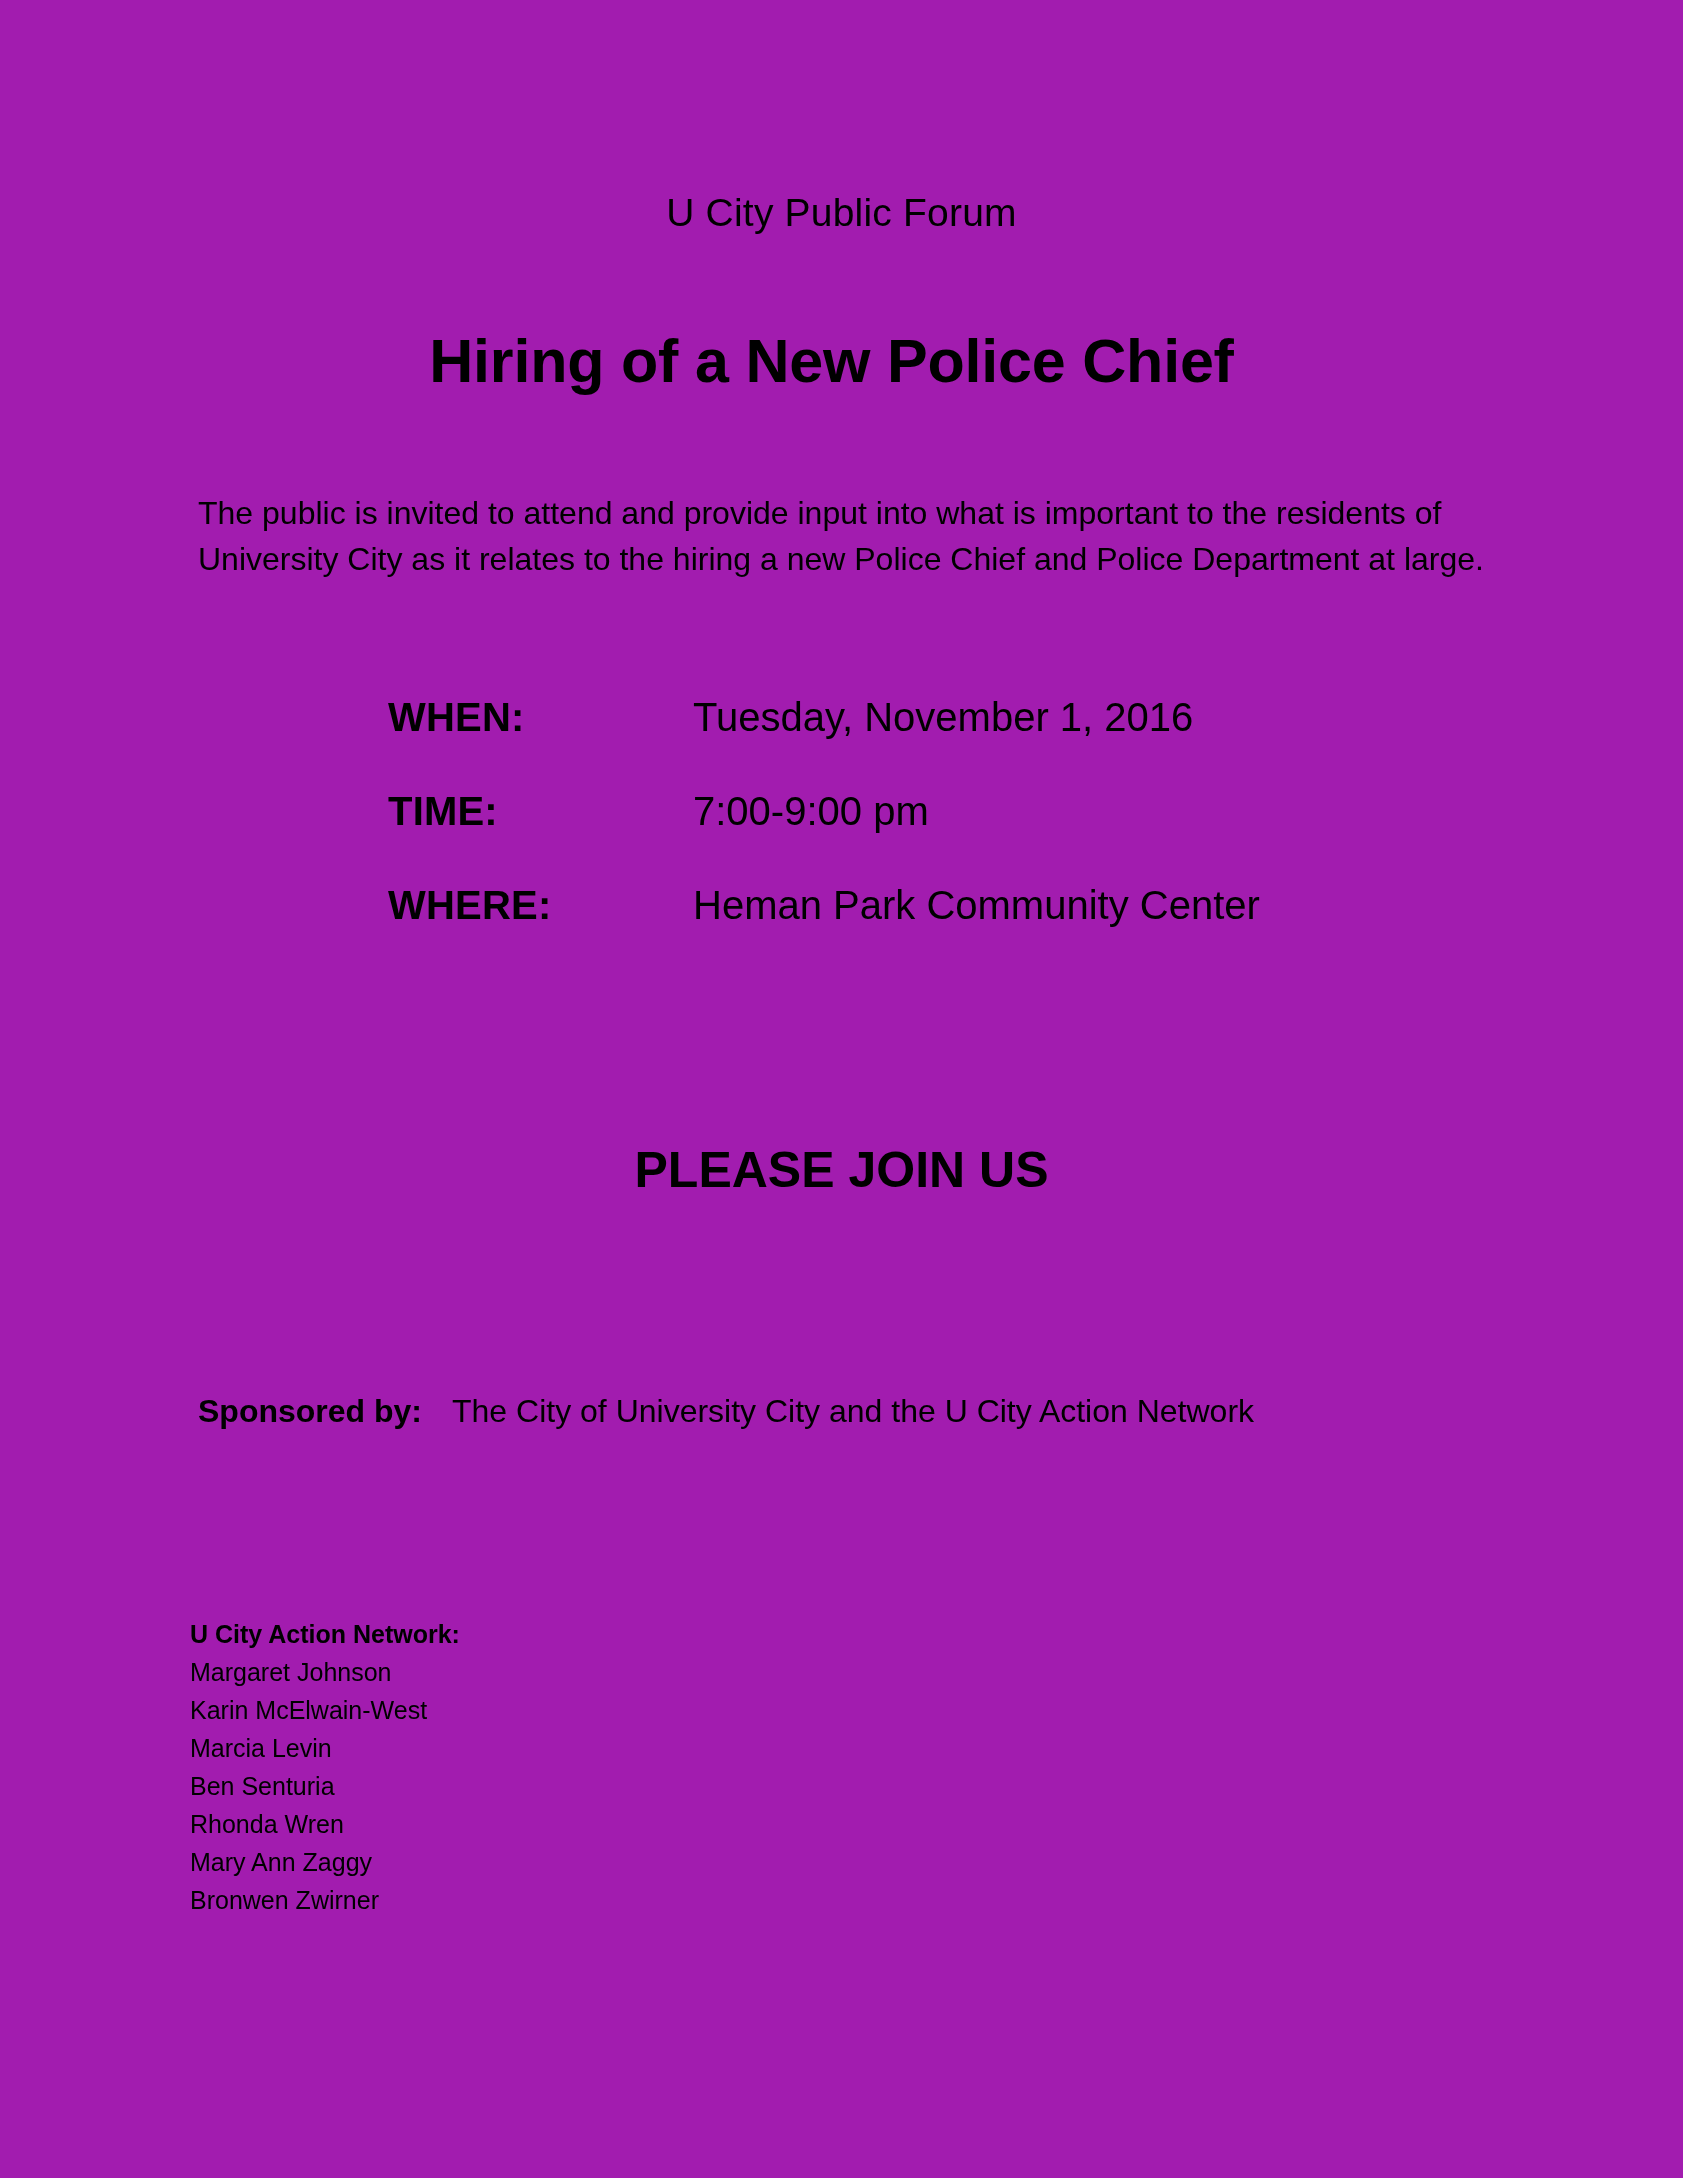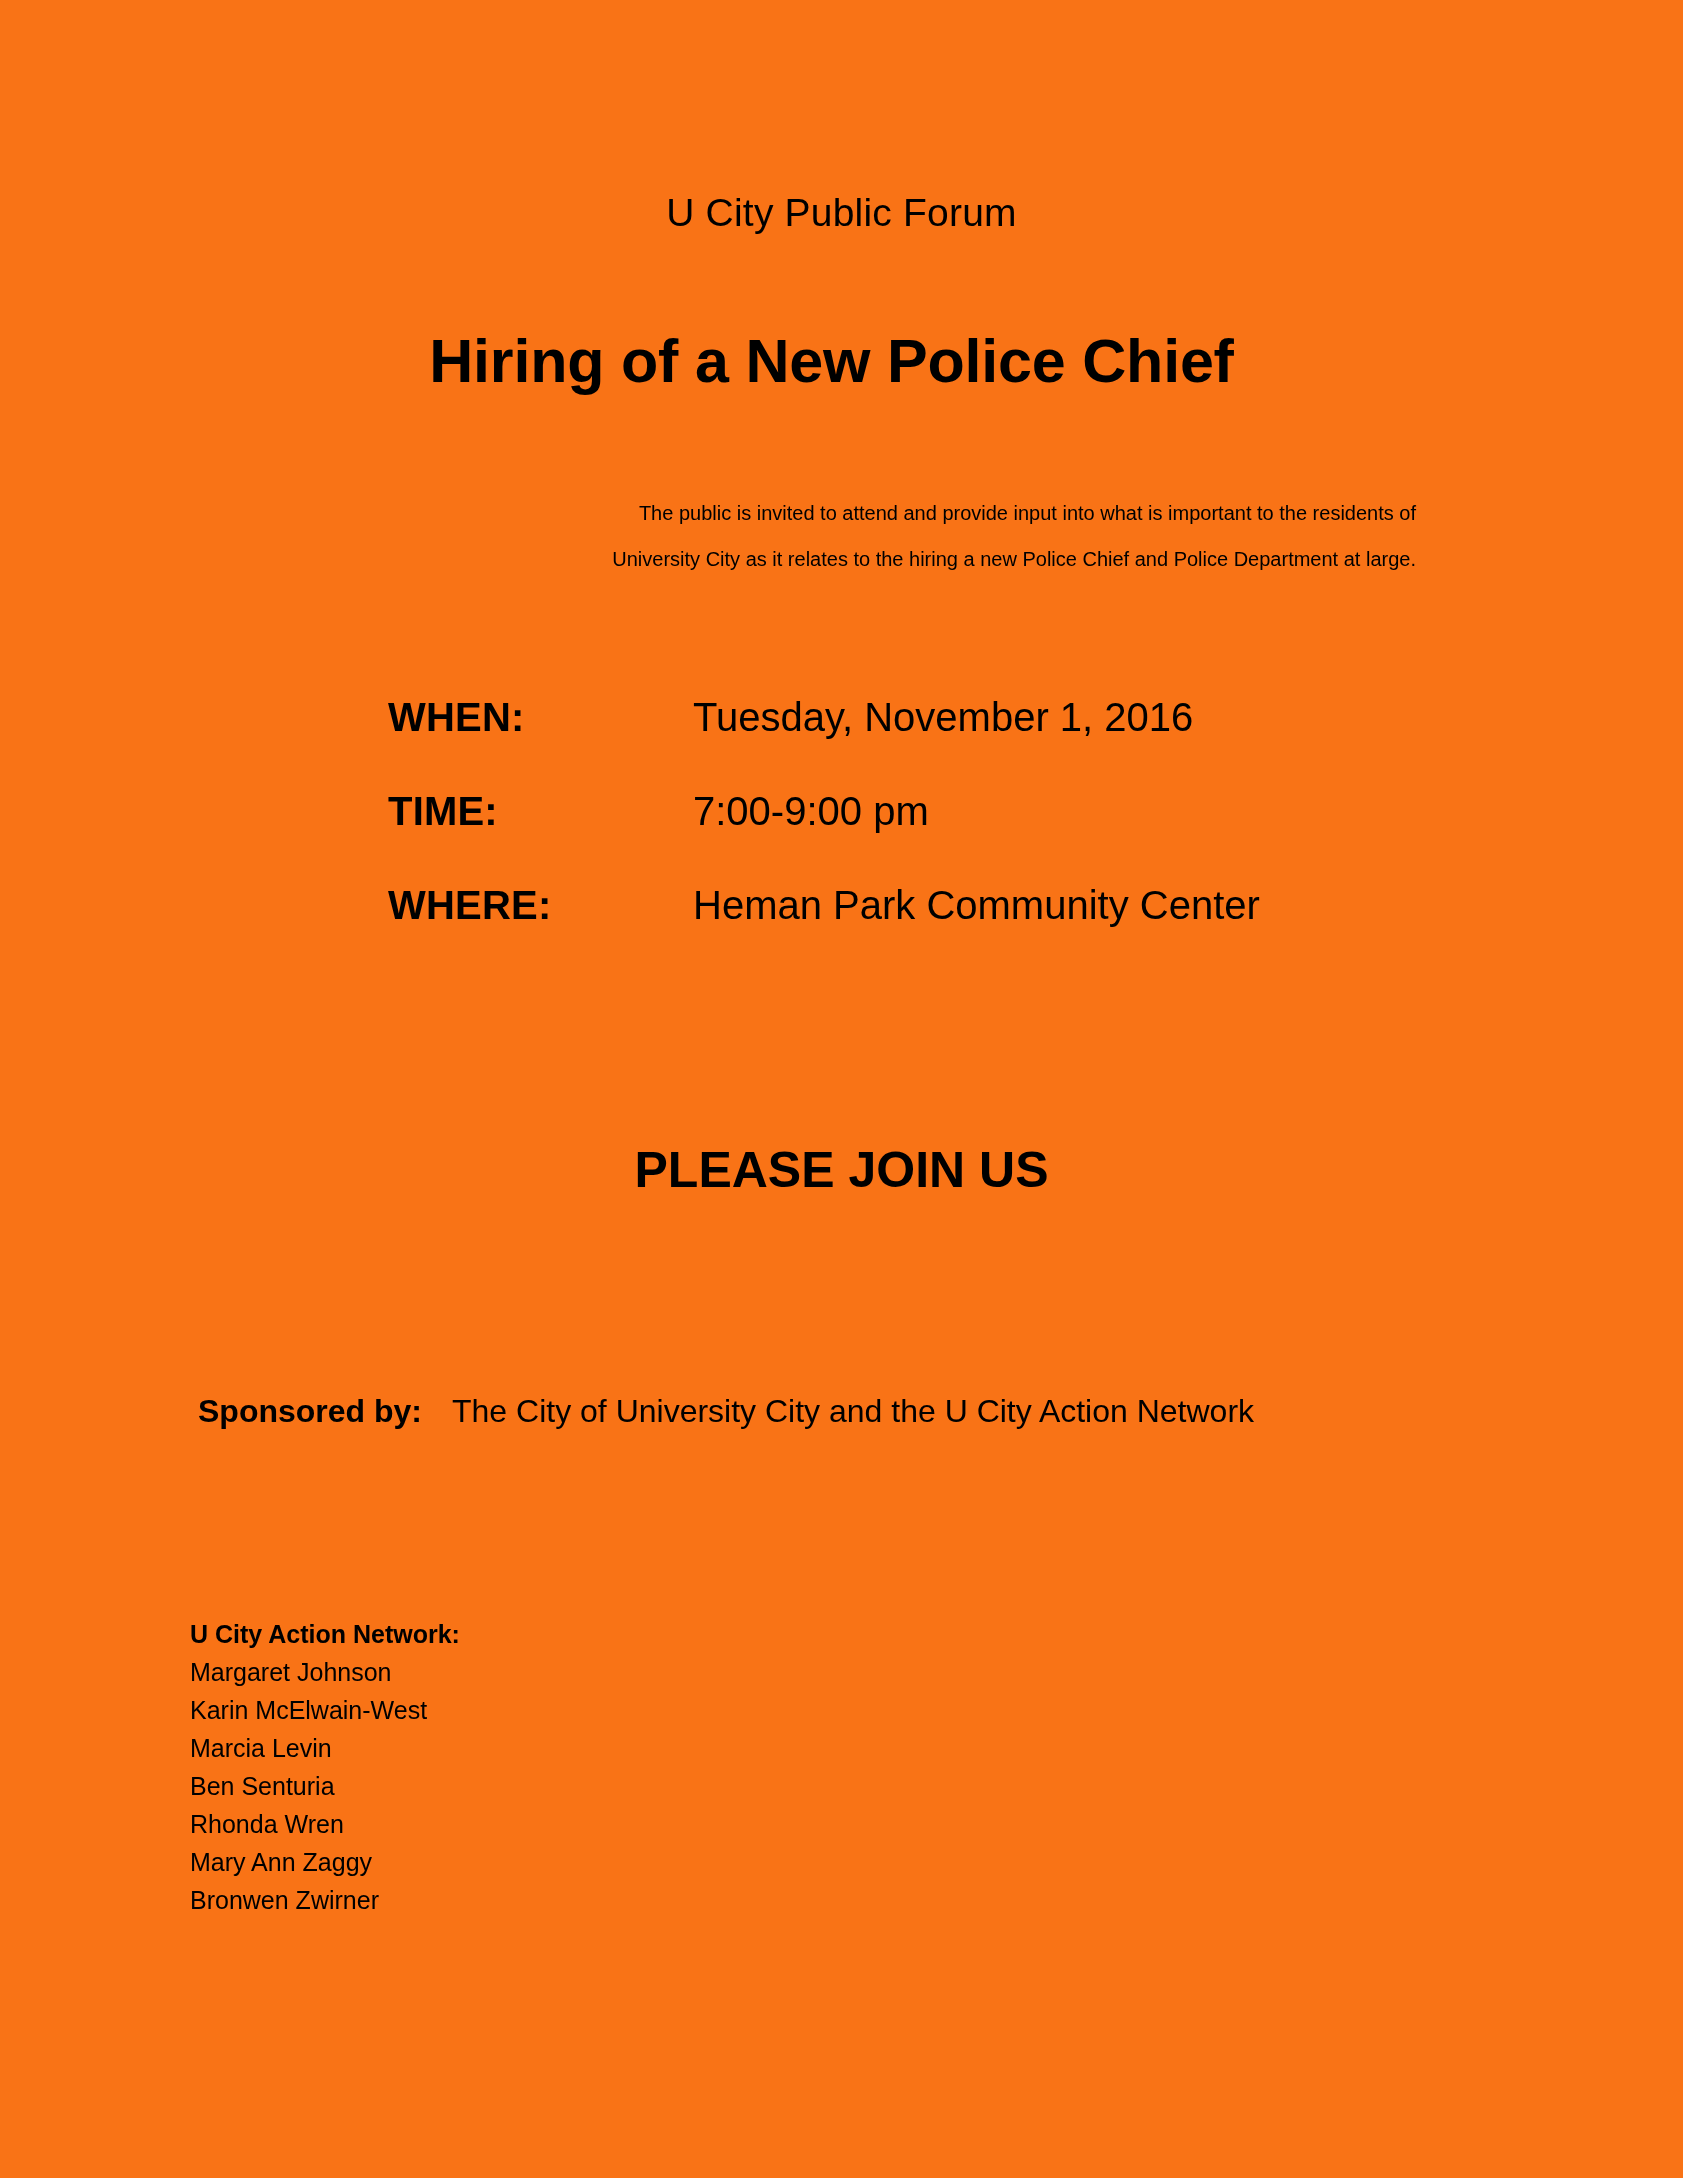--- a/index.html
+++ b/index.html
@@ -15,21 +15,21 @@
     position: relative;
     overflow: hidden;
   }
 
   .page {
     position: absolute;
     top: 0;
     left: 0;
     width: 1683px;
     height: 2178px;
-    background: #f97316;
+    background: #a21caf;
   }
 
   
   .kicker {
     position: absolute;
     left: 0;
     top: 190px;
     width: 1683px;
     text-align: center;
     font-size: 39px;
@@ -49,21 +49,21 @@
     letter-spacing: -0.2px;
     line-height: 1.15;
   }
 
   
   .intro {
     position: absolute;
     left: 198px;
     top: 490px;
     width: 1218px;
-    font-size: 20px;
+    font-size: 32px;
     font-weight: 400;
     line-height: 46px;
     text-align: right;
   }
   .intro .line { display: block; white-space: nowrap; }
 
   
   .details {
     position: absolute;
     left: 388px;

